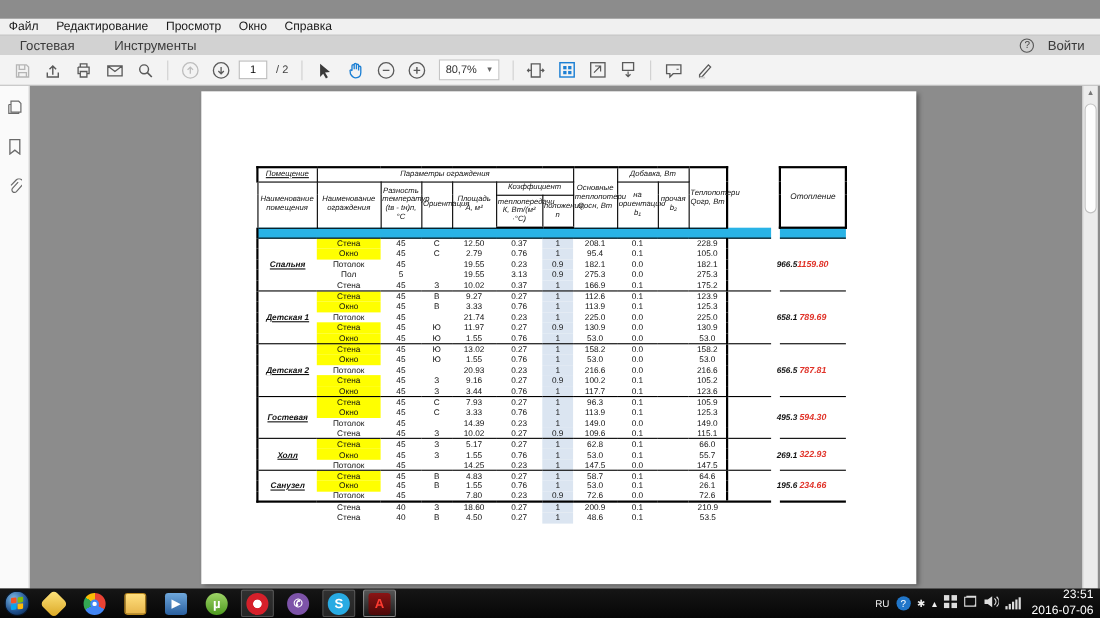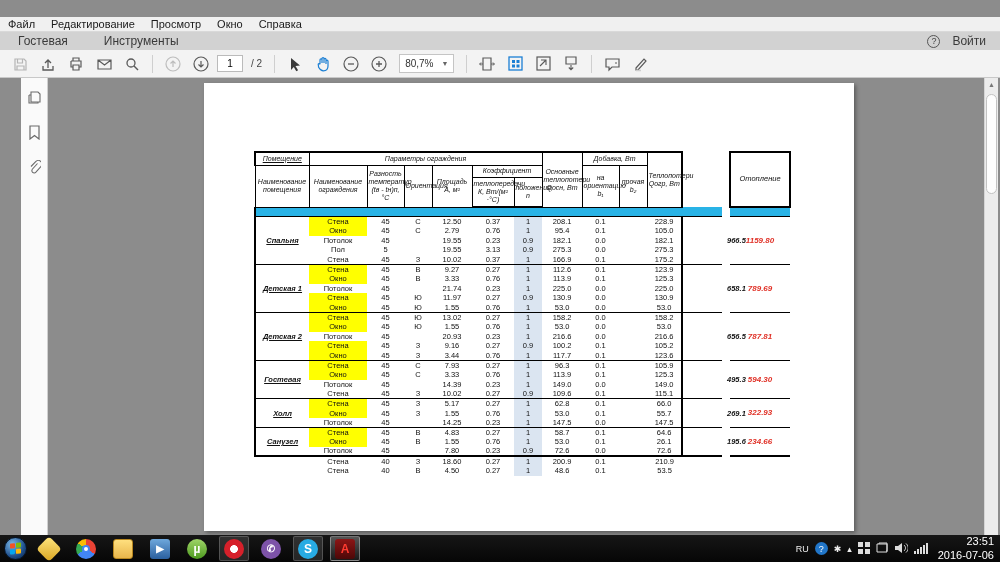--- a/index.html
+++ b/index.html
@@ -36,21 +36,21 @@
     display:flex; align-items:center; padding-left:8px; gap:4px; }
   .tbtn { width:24px; height:22px; display:flex; align-items:center; justify-content:center; border-radius:2px; }
   .tbtn svg { display:block; }
   .sep { width:1px; height:18px; background:#cfcfcf; margin:0 4px; }
   .pagebox { width:26px; height:17px; border:1px solid #bbb; background:#fff; text-align:center; font-size:10px; font-family:"Liberation Sans",sans-serif; }
   .pagetotal { font-size:10px; color:#444; margin:0 4px; }
   .zoombox { display:flex; align-items:center; border:1px solid #c5c5c5; background:#fff; height:19px; padding:0 5px; gap:8px; font-size:10px; color:#333; margin:0 4px; }
   .caret { font-size:7px; color:#666; }
 
   
-  .docarea { position:absolute; top:78px; left:0; right:0; height:396px; background:#8c8c8c;margin-left:21px; }
+  .docarea { position:absolute; top:78px; left:0; right:0; height:396px; background:#8c8c8c; }
   .toolstrip { position:absolute; left:0; top:0; width:27px; height:457px; background:#fafafa; border-right:1px solid #d0d0d0;
     display:flex; flex-direction:column; align-items:center; padding-top:12px; gap:16px; }
   .page { position:absolute; left:183px; top:5px; width:650px; height:448px; background:#fff; box-shadow:2px 2px 4px rgba(0,0,0,.35); }
 
   
   .vscroll { position:absolute; right:2px; top:0; width:14px; height:457px; background:#ececec; border-left:1px solid #d5d5d5; }
   .vs-arrow { height:14px; text-align:center; font-size:7px; color:#777; line-height:14px; }
   .vs-thumb { position:absolute; top:16px; left:1px; width:11px; height:100px; background:#fdfdfd; border:1px solid #c2c2c2; border-radius:6px; }
 
   

